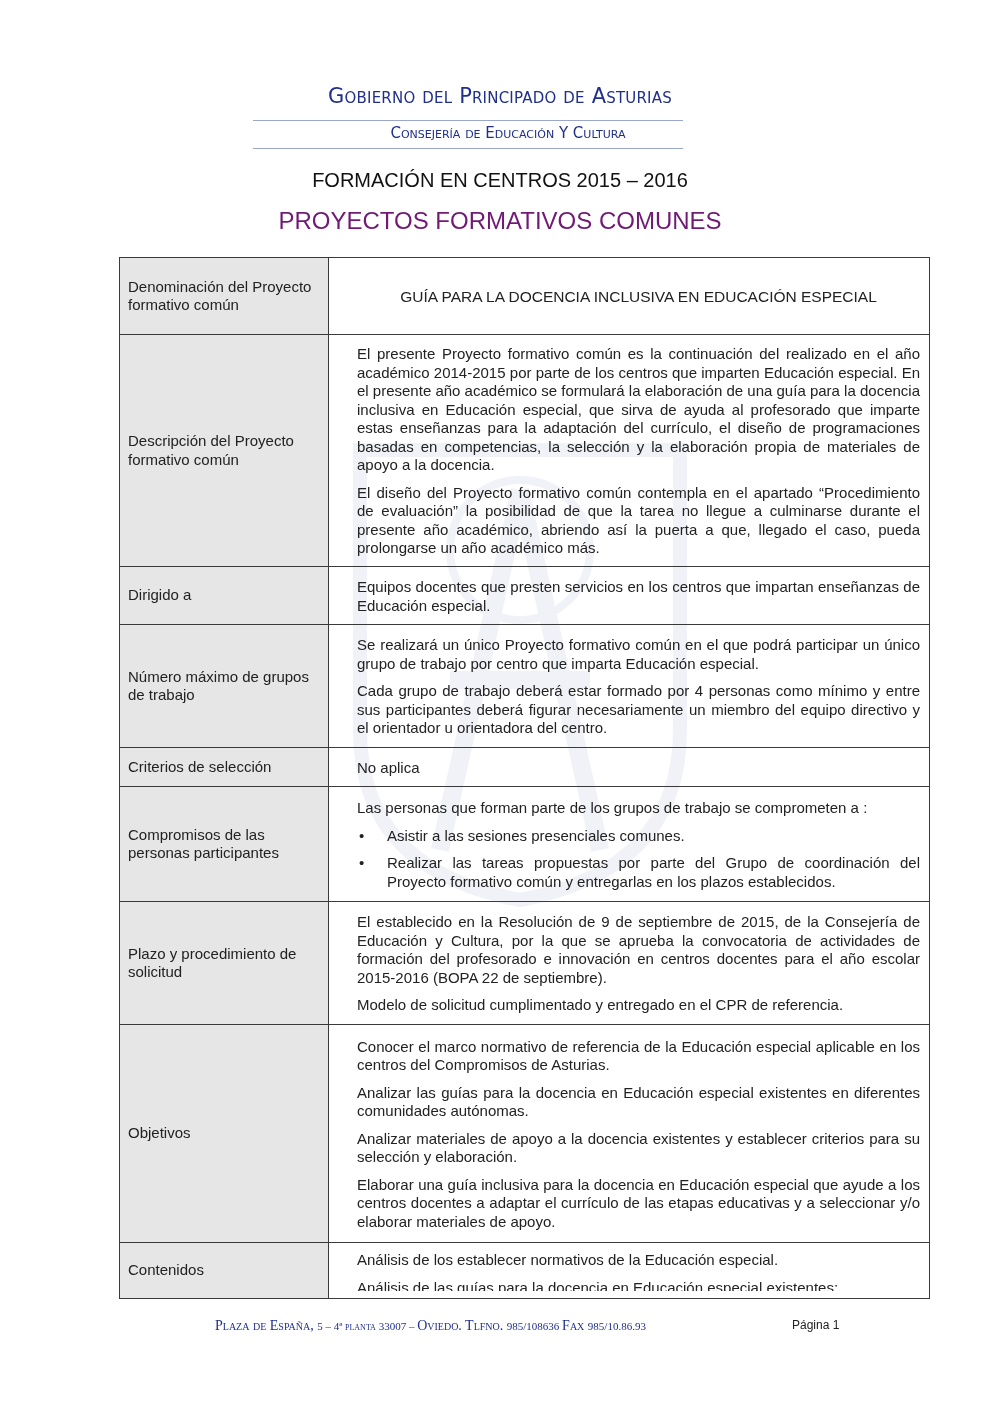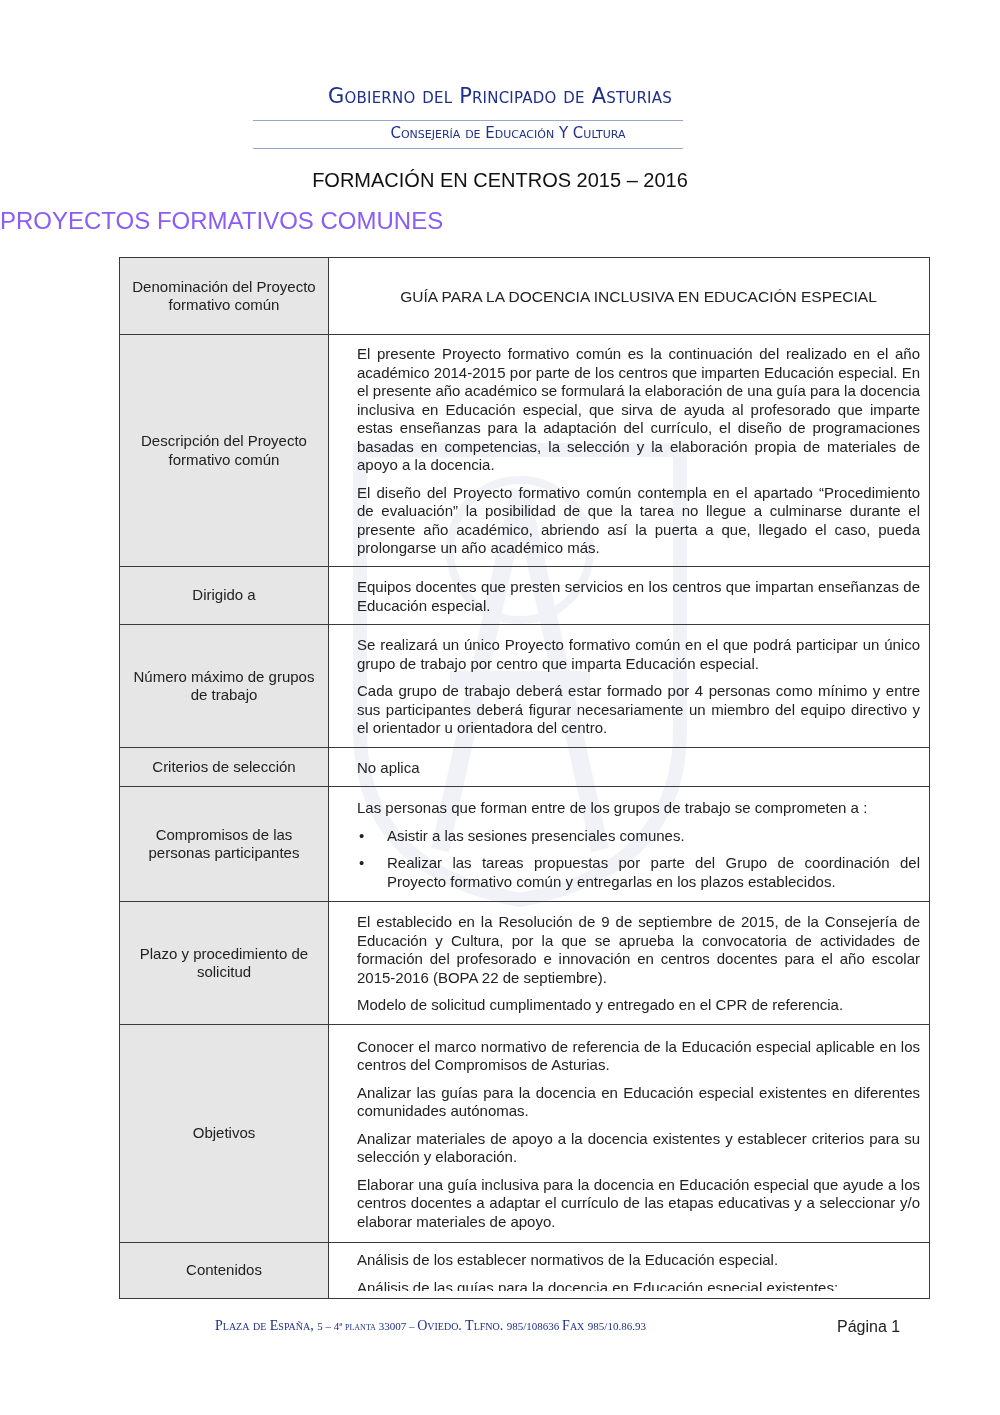--- a/index.html
+++ b/index.html
@@ -1,36 +1,36 @@
 <!DOCTYPE html>
 <html><head>
 <meta charset="utf-8">
 <style>
   html, body { margin: 0; padding: 0; background: #ffffff; }
   body { width: 1000px; height: 1415px; position: relative; overflow: hidden; font-family: "Liberation Sans", "DejaVu Sans", sans-serif; color: #1a1a1a; }
   .org { position: absolute; top: 84px; left: 0; width: 1000px; text-align: center; color: #1f2f8a; font-family: "DejaVu Sans", sans-serif; font-variant: small-caps; font-size: 21px; letter-spacing: 0.2px; }
   .rule { position: absolute; left: 253px; width: 430px; height: 0; border-top: 1px solid #9aa6cc; }
   .dept { position: absolute; top: 124px; left: 0; width: 1000px; text-align: center; color: #1f2f8a; font-family: "DejaVu Sans", sans-serif; font-variant: small-caps; font-size: 15px; margin-left: 8px; }
   .subtitle { position: absolute; top: 169px; left: 0; width: 1000px; text-align: center; font-size: 20px; color: #111; }
-  .title { position: absolute; top: 207px; left: 0; width: 1000px; text-align: left; font-size: 24px; color: #8b5cf6; }
+  .title { position: absolute; top: 207px; left: 0; width: 1000px; text-align: center; font-size: 24px; color: #701a75; }
   .watermark { position: absolute; left: 340px; top: 430px; width: 360px; height: 480px; opacity: 0.06; pointer-events: none; }
   table.grid { position: absolute; left: 119px; top: 257px; width: 811px; border-collapse: collapse; table-layout: fixed; font-size: 15px; line-height: 18.5px; }
   table.grid td { border: 1px solid #3a3a3a; vertical-align: middle; }
-  td.lbl { width: 192px; background: #e6e6e6; text-align: center; padding: 6px 8px 6px 8px; color: #222; }
+  td.lbl { width: 192px; background: #e6e6e6; text-align: left; padding: 6px 8px 6px 8px; color: #222; }
   td.val { padding: 8px 9px 6px 28px; text-align: justify; color: #222; }
   td.val p { margin: 0 0 9px 0; }
   td.val p:last-child { margin-bottom: 0; }
   td.val.center { text-align: center; font-size: 15.5px; }
   ul.bullets { list-style: none; margin: 0; padding: 0; }
   ul.bullets li { position: relative; padding-left: 30px; margin-bottom: 9px; text-align: justify; }
   ul.bullets li:last-child { margin-bottom: 0; }
   ul.bullets li .dot { position: absolute; left: 2px; top: 0; }
   .footer { position: absolute; top: 1318px; left: 215px; color: #1f2f8a; font-family: Liberation Serif, serif; font-variant: small-caps; font-size: 14px; }
   .footer .small { font-size: 11px; }
-  .pagenum { position: absolute; top: 1318px; left: 837px; font-size: 16px; color: #222; }
+  .pagenum { position: absolute; top: 1318px; left: 792px; font-size: 12px; color: #222; }
 </style>
 </head>
 <body>
 
 <div class="org">Gobierno del Principado de Asturias</div>
 <div class="rule" style="top:120px"></div>
 <div class="dept">Consejería de Educación Y Cultura</div>
 <div class="rule" style="top:148px"></div>
 <div class="subtitle">FORMACIÓN EN CENTROS 2015 – 2016</div>
 <div class="title">PROYECTOS FORMATIVOS COMUNES</div>
@@ -65,21 +65,21 @@
       <p>Cada grupo de trabajo deberá estar formado por 4 personas como mínimo y entre sus participantes deberá figurar necesariamente un miembro del equipo directivo y el orientador u orientadora del centro.</p>
     </td>
   </tr>
   <tr style="height:39px">
     <td class="lbl">Criterios de selección</td>
     <td class="val">No aplica</td>
   </tr>
   <tr style="height:115px">
     <td class="lbl">Compromisos de las personas participantes</td>
     <td class="val">
-      <p>Las personas que forman entre de los grupos de trabajo se comprometen a :</p>
+      <p>Las personas que forman parte de los grupos de trabajo se comprometen a :</p>
       <ul class="bullets">
         <li><span class="dot">•</span><span>Asistir a las sesiones presenciales comunes.</span></li>
         <li><span class="dot">•</span><span>Realizar las tareas propuestas por parte del Grupo de coordinación del Proyecto formativo común y entregarlas en los plazos establecidos.</span></li>
       </ul>
     </td>
   </tr>
   <tr style="height:123px">
     <td class="lbl">Plazo y procedimiento de solicitud</td>
     <td class="val">
       <p>El establecido en la Resolución de 9 de septiembre de 2015, de la Consejería de Educación y Cultura, por la que se aprueba la convocatoria de actividades de formación del profesorado e innovación en centros docentes para el año escolar 2015-2016 (BOPA 22 de septiembre).</p>

